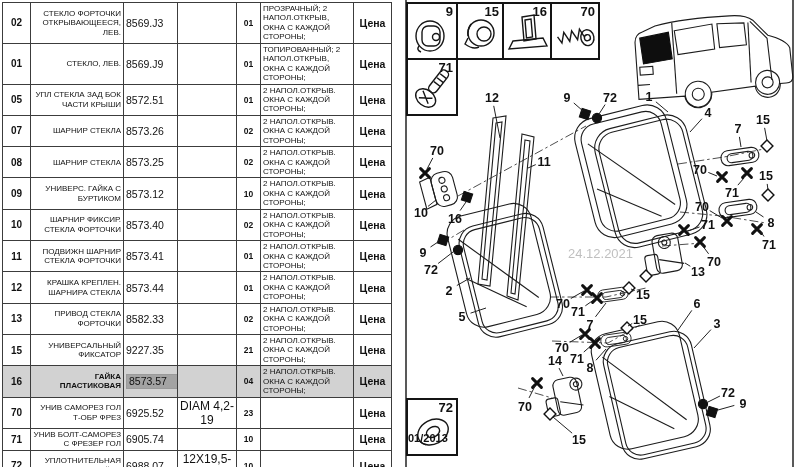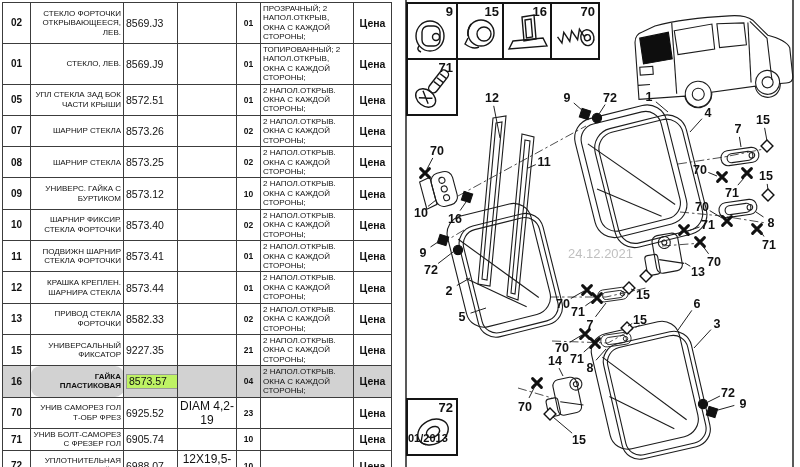--- a/index.html
+++ b/index.html
@@ -10,22 +10,22 @@
                table-layout:fixed;}
   .parts-table td{border:1px solid #3c3c3c;padding:1px 2px;vertical-align:middle;overflow:hidden;color:#111;}
   .c-pos  {font-size:10px;font-weight:bold;text-align:center;}
   .c-desc {font-size:8px;line-height:1.18;text-align:right;}
   .c-part {font-size:10.5px;padding-left:4px;}
   .c-dim  {font-size:12px;text-align:center;}
   .c-qty  {font-size:8.5px;font-weight:bold;text-align:center;}
   .c-note {font-size:8px;line-height:1.18;padding:2px;margin-top:16px;}
   .c-price{font-size:10.5px;font-weight:bold;color:#e00000;text-align:center;}
   tr.hl{background:#d2d2d2;}
-  tr.hl .c-desc{font-weight:bold;border-radius:9px;}
-  .part-box{display:inline-block;background:#bef264;border:1px solid #9a9a9a;padding:0 12px 1px 2px;}
+  tr.hl .c-desc{font-weight:bold;}
+  .part-box{display:inline-block;background:#a3a3a3;border:1px solid #9a9a9a;padding:0 12px 1px 2px;}
   
   .diagram-panel{position:absolute;left:400px;top:0;width:400px;height:467px;background:#fff;}
   svg.art{position:absolute;left:0;top:0;}
   .art path,.art rect,.art circle,.art ellipse,.art line{stroke:#1c1c1c;stroke-width:1.1;fill:none;}
   .art .glass{fill:#0e0e0e;stroke:#0e0e0e;}
   .art .frame-line{stroke:#222;stroke-width:1.5;}
   .art .cl path{stroke-dasharray:9 3 2.5 3;stroke-width:.9;stroke:#3a3a3a;}
   .art .leader{stroke:#222;stroke-width:1;}
   .art text.callout{fill:#111;stroke:none;font:bold 12.5px "Liberation Sans",sans-serif;text-anchor:middle;}
   .art .mk-x{stroke:#111;stroke-width:3;stroke-linecap:round;}

